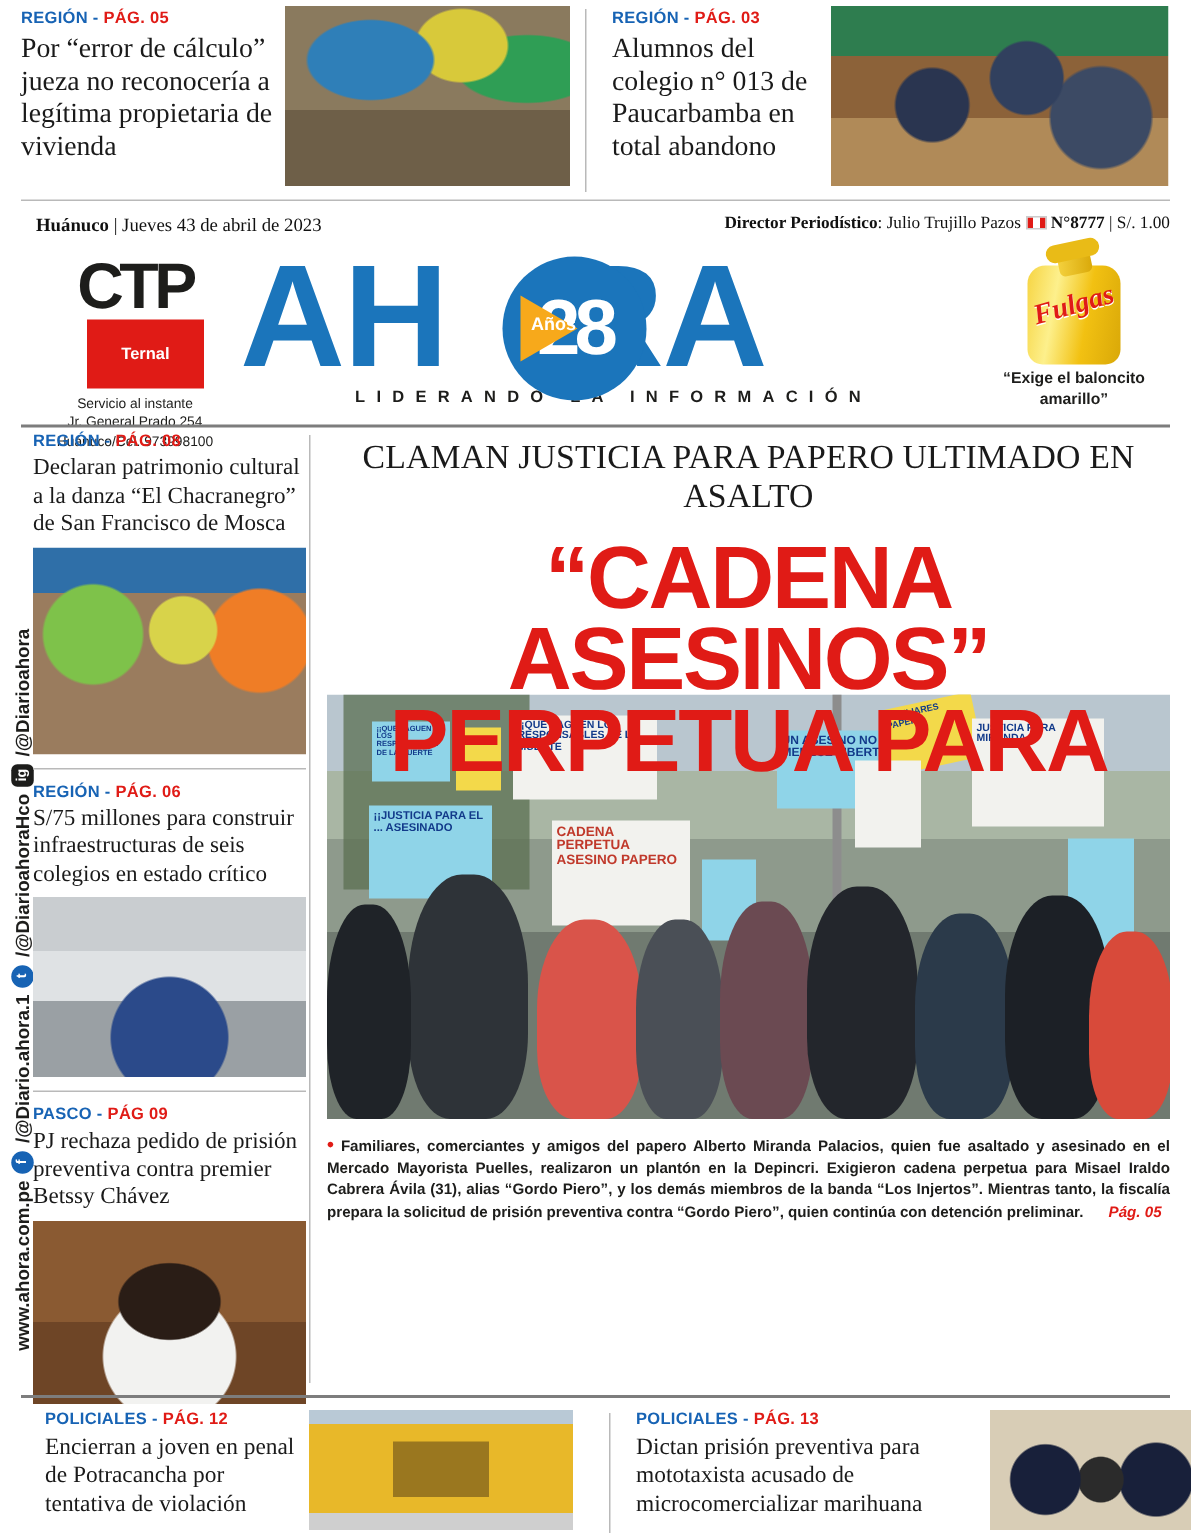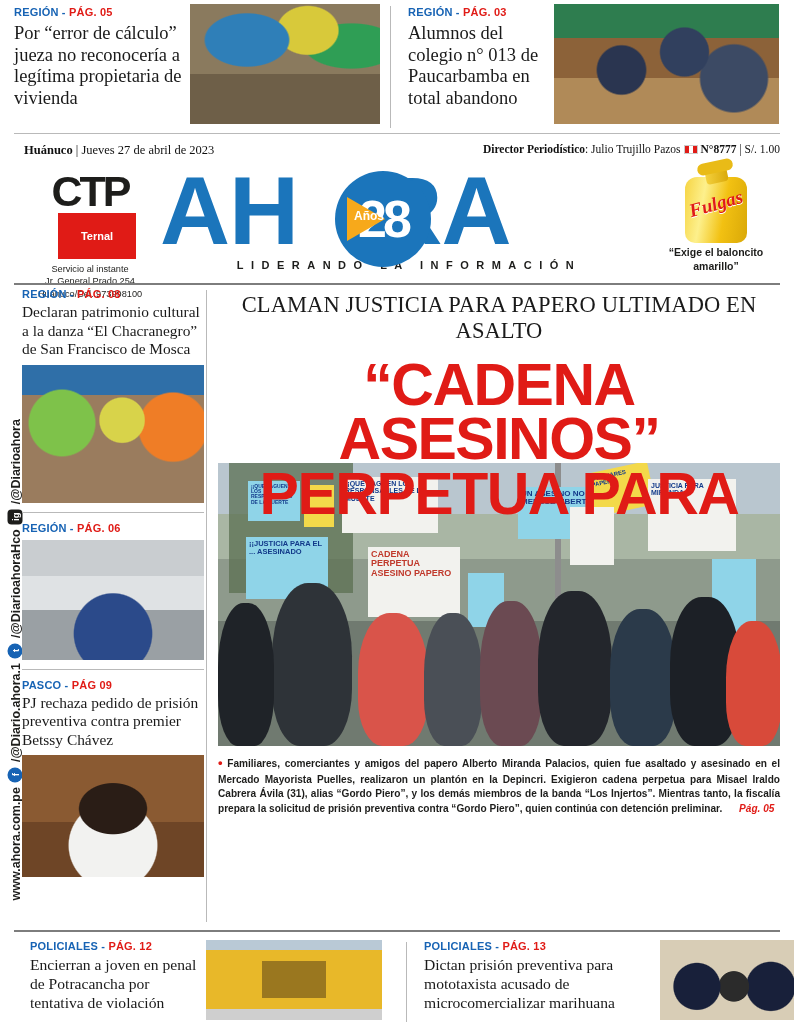--- a/index.html
+++ b/index.html
@@ -217,21 +217,21 @@
     </div>
   </div>
 
   <div class="hr" style="top:133px;"></div>
 
   <div class="masthead">
 
     <div class="mh-date">
       <b>Huánuco</b>
       <span>|</span>
-      <span>Jueves 27 de abril de 2023</span>
+      <span>Jueves 43 de abril de 2023</span>
     </div>
 
     <div class="mh-dir">
       <b>Director Periodístico</b><span>: </span><span>Julio Trujillo Pazos</span><span class="flagmini"></span><b>N°8777</b>
       <span>|</span>
       <span>S/. 1.00</span>
     </div>
 
     <div class="ctp">
       <div class="logo">CTP</div>
@@ -291,20 +291,21 @@
         </div>
     </div>
     <div class="lsep"></div>
 
     <div class="lblock">
       <div class="kicker">
         <span class="sec">REGIÓN</span>
         <span class="dash">-</span>
         <span class="pg">PÁG. 06</span>
       </div>
+      <div class="hl">S/75 millones para construir infraestructuras de seis colegios en estado crítico</div>
       <div class="ph" style="height:120px">
           <div class="p ph-l2"></div>
         </div>
     </div>
     <div class="lsep"></div>
 
     <div class="lblock">
       <div class="kicker">
         <span class="sec">PASCO</span>
         <span class="dash">-</span>

